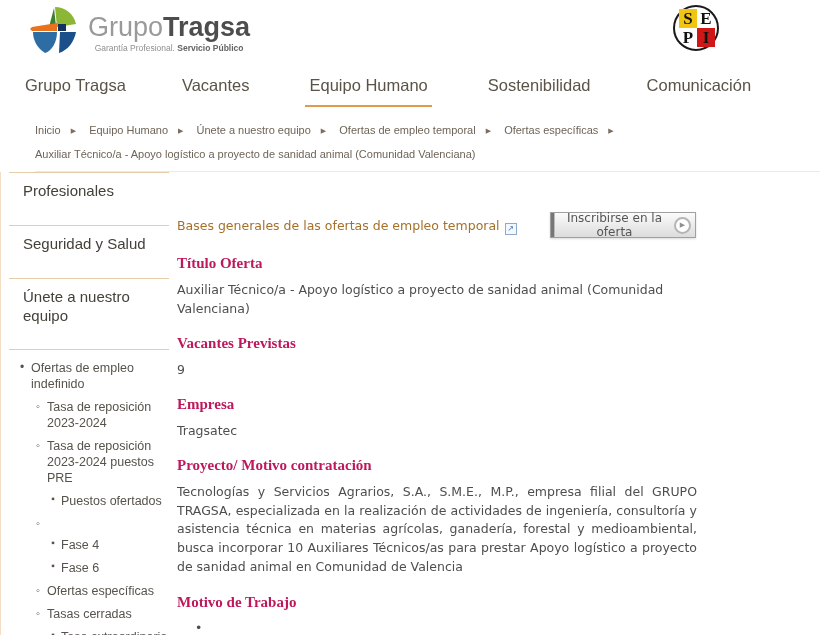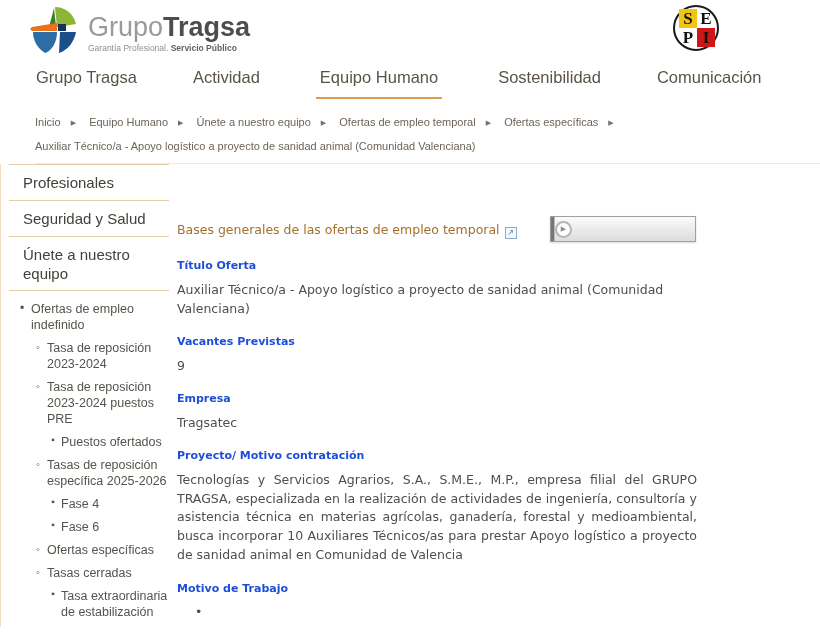--- a/index.html
+++ b/index.html
@@ -3,52 +3,52 @@
 <meta charset="utf-8">
 <style>
   * { margin:0; padding:0; box-sizing:border-box; }
   body { background:#fff; font-family:"Liberation Sans", sans-serif; }
   .page { position:relative; width:820px; height:635px; overflow:hidden; background:#fff; }
 
   
   .header { position:relative; height:60px; }
   .logo { position:absolute; left:30px; top:6px; display:flex; align-items:flex-start; cursor:pointer; }
   .logo-mark { width:50px; height:48px; margin-right:8px; }
-  .brand { line-height:1; padding-top:8px; }
+  .brand { line-height:1; padding-top:8px;text-align:center; }
   .brand-top { font-size:27px; letter-spacing:0; }
   .brand-grupo { color:#9a9a9a; }
   .brand-tragsa { color:#4d4d4d; font-weight:bold; }
   .tagline { font-size:8.5px; color:#8f8f8f; margin-top:3px; }
   .tagline b { color:#636363; }
 
   .sepi { position:absolute; left:672px; top:4px; width:52px; height:50px; cursor:pointer; }
   .sepi-circle { position:absolute; left:1px; top:1px; width:46px; height:46px; border:2px solid #1a1a1a; border-radius:50%; }
   .sepi-grid { position:absolute; left:7px; top:5px; width:36px; height:38px; display:grid; grid-template-columns:18px 18px; grid-template-rows:19px 19px; }
   .sepi-cell { font-family:"Liberation Serif", serif; font-weight:bold; font-size:17px; line-height:19px; text-align:center; color:#111; }
   .sepi-s { background:#f2c511; }
   .sepi-i { background:#cf1717; }
 
   
-  .nav { position:relative; display:flex; padding-left:36px; margin-top:8px; height:38px; align-items:flex-start; }
+  .nav { position:relative; display:flex; padding-left:25px; margin-top:16px; height:38px; align-items:flex-start; }
   .nav-item { font-size:16.5px; color:#5b5347; margin-right:56px; cursor:pointer; padding-bottom:10px; white-space:nowrap; }
   .nav-item.active { border-bottom:2px solid #e09a4e; padding-left:4px; padding-right:4px; }
 
   
   .breadcrumb { padding:10px 0 0 35px; font-size:11px; color:#6e6458; line-height:1.2; }
   .crumb { cursor:pointer; margin-right:10px; }
   .sep { font-size:7px; color:#7d6f5f; margin-right:10px; vertical-align:1px; }
   .crumb-current { display:block; margin-top:11px; color:#6e6458; }
   .rule { margin-top:10px; border-top:1px solid #f4e6e4; }
 
   
   .content { display:flex; align-items:flex-start; }
 
   
   .sidebar { width:177px; flex:0 0 177px; padding-left:8px; border-left:1px solid #f5dcc4; }
-  .side-item { font-size:15px; color:#45413a; padding:9px 0 7px 14px; border-bottom:1px solid #e6cca8; cursor:pointer; line-height:1.25; width:160px; }
+  .side-item { font-size:15px; color:#45413a; padding:9px 0 24px 14px; border-bottom:1px solid #e6cca8; cursor:pointer; line-height:1.25; width:160px; }
   .side-item:first-child { border-top:1px solid #e6cca8; }
   .tree { margin-top:10px; }
   .tree-item { display:flex; margin-bottom:7px; cursor:pointer; font-size:12.5px; color:#57534c; line-height:1.28; }
   .tree-item .bullet { flex:0 0 auto; text-align:center; color:#57534c; }
   .lvl1 { padding-left:4px; } .lvl1 .bullet { width:18px; font-size:12px; }
   .lvl2 { padding-left:20px; } .lvl2 .bullet { width:18px; font-size:11px; }
   .lvl3 { padding-left:36px; } .lvl3 .bullet { width:16px; font-size:10px; }
   .tree-label { padding-right:4px; }
 
   
@@ -58,29 +58,29 @@
       #e0701e 0px, #e0701e 360px,
       #e57d2a 360px, #e57d2a 388px,
       #e98f45 388px, #e98f45 416px,
       #edа263 416px,
       #eda263 416px, #eda263 444px,
       #f1b57f 444px, #f1b57f 472px,
       #f6cfa4 472px, #f6cfa4 500px,
       #faeadb 500px, #faeadb 545px);
     color:#fff; font-weight:bold; font-size:13.5px; font-family:"Liberation Sans", sans-serif; }
 
-  .action-row { display:flex; justify-content:space-between; align-items:center; margin-top:16px; padding-right:26px; }
+  .action-row { display:flex; justify-content:space-between; align-items:center; margin-top:4px; padding-right:26px; }
   .bases-link { font-size:12.5px; color:#a5702a; cursor:pointer; }
   .ext-icon { display:inline-block; width:12px; height:12px; border:1px solid #8fa9cd; color:#4a7ab5; font-size:8px; line-height:10px; text-align:center; margin-left:5px; vertical-align:-1px; cursor:pointer; background:#f4f7fb; }
   .inscribir-btn { position:relative; width:146px; height:26px; background:linear-gradient(#fbfbfb,#dcdcdc); border:1px solid #a0a0a0; display:flex; align-items:center; cursor:pointer; box-shadow:0 1px 2px rgba(0,0,0,0.15); }
   .btn-bar { width:4px; height:100%; background:#767676; border-right:1px solid #bbb; }
   .btn-label { flex:1; text-align:center; font-size:12px; color:#565656; font-family:"DejaVu Sans", sans-serif; }
   .btn-circle { width:17px; height:17px; border:2px solid #b5b5b5; border-radius:50%; margin-right:4px; color:#8f8f8f; font-size:7px; line-height:13px; text-align:center; background:#fff; flex:0 0 auto; }
 
-  .section-h { font-size:11px; font-weight:bold; color:#1d4ed8; margin-top:17px; margin-bottom:9px; }
+  .section-h { font-size:15px; font-weight:bold; color:#be185d; margin-top:17px; margin-bottom:9px;font-family:Liberation Serif, serif; }
   .section-t { font-size:12.5px; color:#4e4e4e; line-height:1.45; }
   .para { text-align:justify; line-height:1.5; width:520px; }
   .lone-bullet { margin:2px 0 2px 18px; font-size:12.5px; color:#4e4e4e; }
 </style>
 </head>
 <body>
 
 <div class="page">
 
   <div class="header">
@@ -108,21 +108,21 @@
         <div class="sepi-cell sepi-s">S</div>
         <div class="sepi-cell">E</div>
         <div class="sepi-cell">P</div>
         <div class="sepi-cell sepi-i">I</div>
       </div>
     </div>
   </div>
 
   <div class="nav">
     <div class="nav-item">Grupo Tragsa</div>
-    <div class="nav-item">Actividad</div>
+    <div class="nav-item">Vacantes</div>
     <div class="nav-item active">Equipo Humano</div>
     <div class="nav-item">Sostenibilidad</div>
     <div class="nav-item">Comunicación</div>
   </div>
 
   <div class="breadcrumb">
     <span class="crumb">Inicio</span><span class="sep">▶</span>
     <span class="crumb">Equipo Humano</span><span class="sep">▶</span>
     <span class="crumb">Únete a nuestro equipo</span><span class="sep">▶</span>
     <span class="crumb">Ofertas de empleo temporal</span><span class="sep">▶</span>
@@ -150,21 +150,20 @@
         <div class="tree-item lvl2">
             <span class="bullet">◦</span>
             <span class="tree-label">Tasa de reposición 2023-2024 puestos PRE</span>
           </div>
         <div class="tree-item lvl3">
             <span class="bullet">▪</span>
             <span class="tree-label">Puestos ofertados</span>
           </div>
         <div class="tree-item lvl2">
             <span class="bullet">◦</span>
-            <span class="tree-label">Tasas de reposición específica 2025-2026</span>
           </div>
         <div class="tree-item lvl3">
             <span class="bullet">▪</span>
             <span class="tree-label">Fase 4</span>
           </div>
         <div class="tree-item lvl3">
             <span class="bullet">▪</span>
             <span class="tree-label">Fase 6</span>
           </div>
         <div class="tree-item lvl2">
@@ -185,20 +184,21 @@
 
     <div class="main">
       <div class="banner">Descripción de la oferta</div>
 
       <div class="action-row">
         <div>
           <span class="bases-link">Bases generales de las ofertas de empleo temporal</span><span class="ext-icon">↗</span>
         </div>
         <div class="inscribir-btn">
           <div class="btn-bar"></div>
+          <div class="btn-label">Inscribirse en la oferta</div>
           <div class="btn-circle">▶</div>
         </div>
       </div>
 
       <div class="section-h">Título Oferta</div>
       <div class="section-t">Auxiliar Técnico/a - Apoyo logístico a proyecto de sanidad animal (Comunidad Valenciana)</div>
 
       <div class="section-h">Vacantes Previstas</div>
       <div class="section-t">9</div>
 

